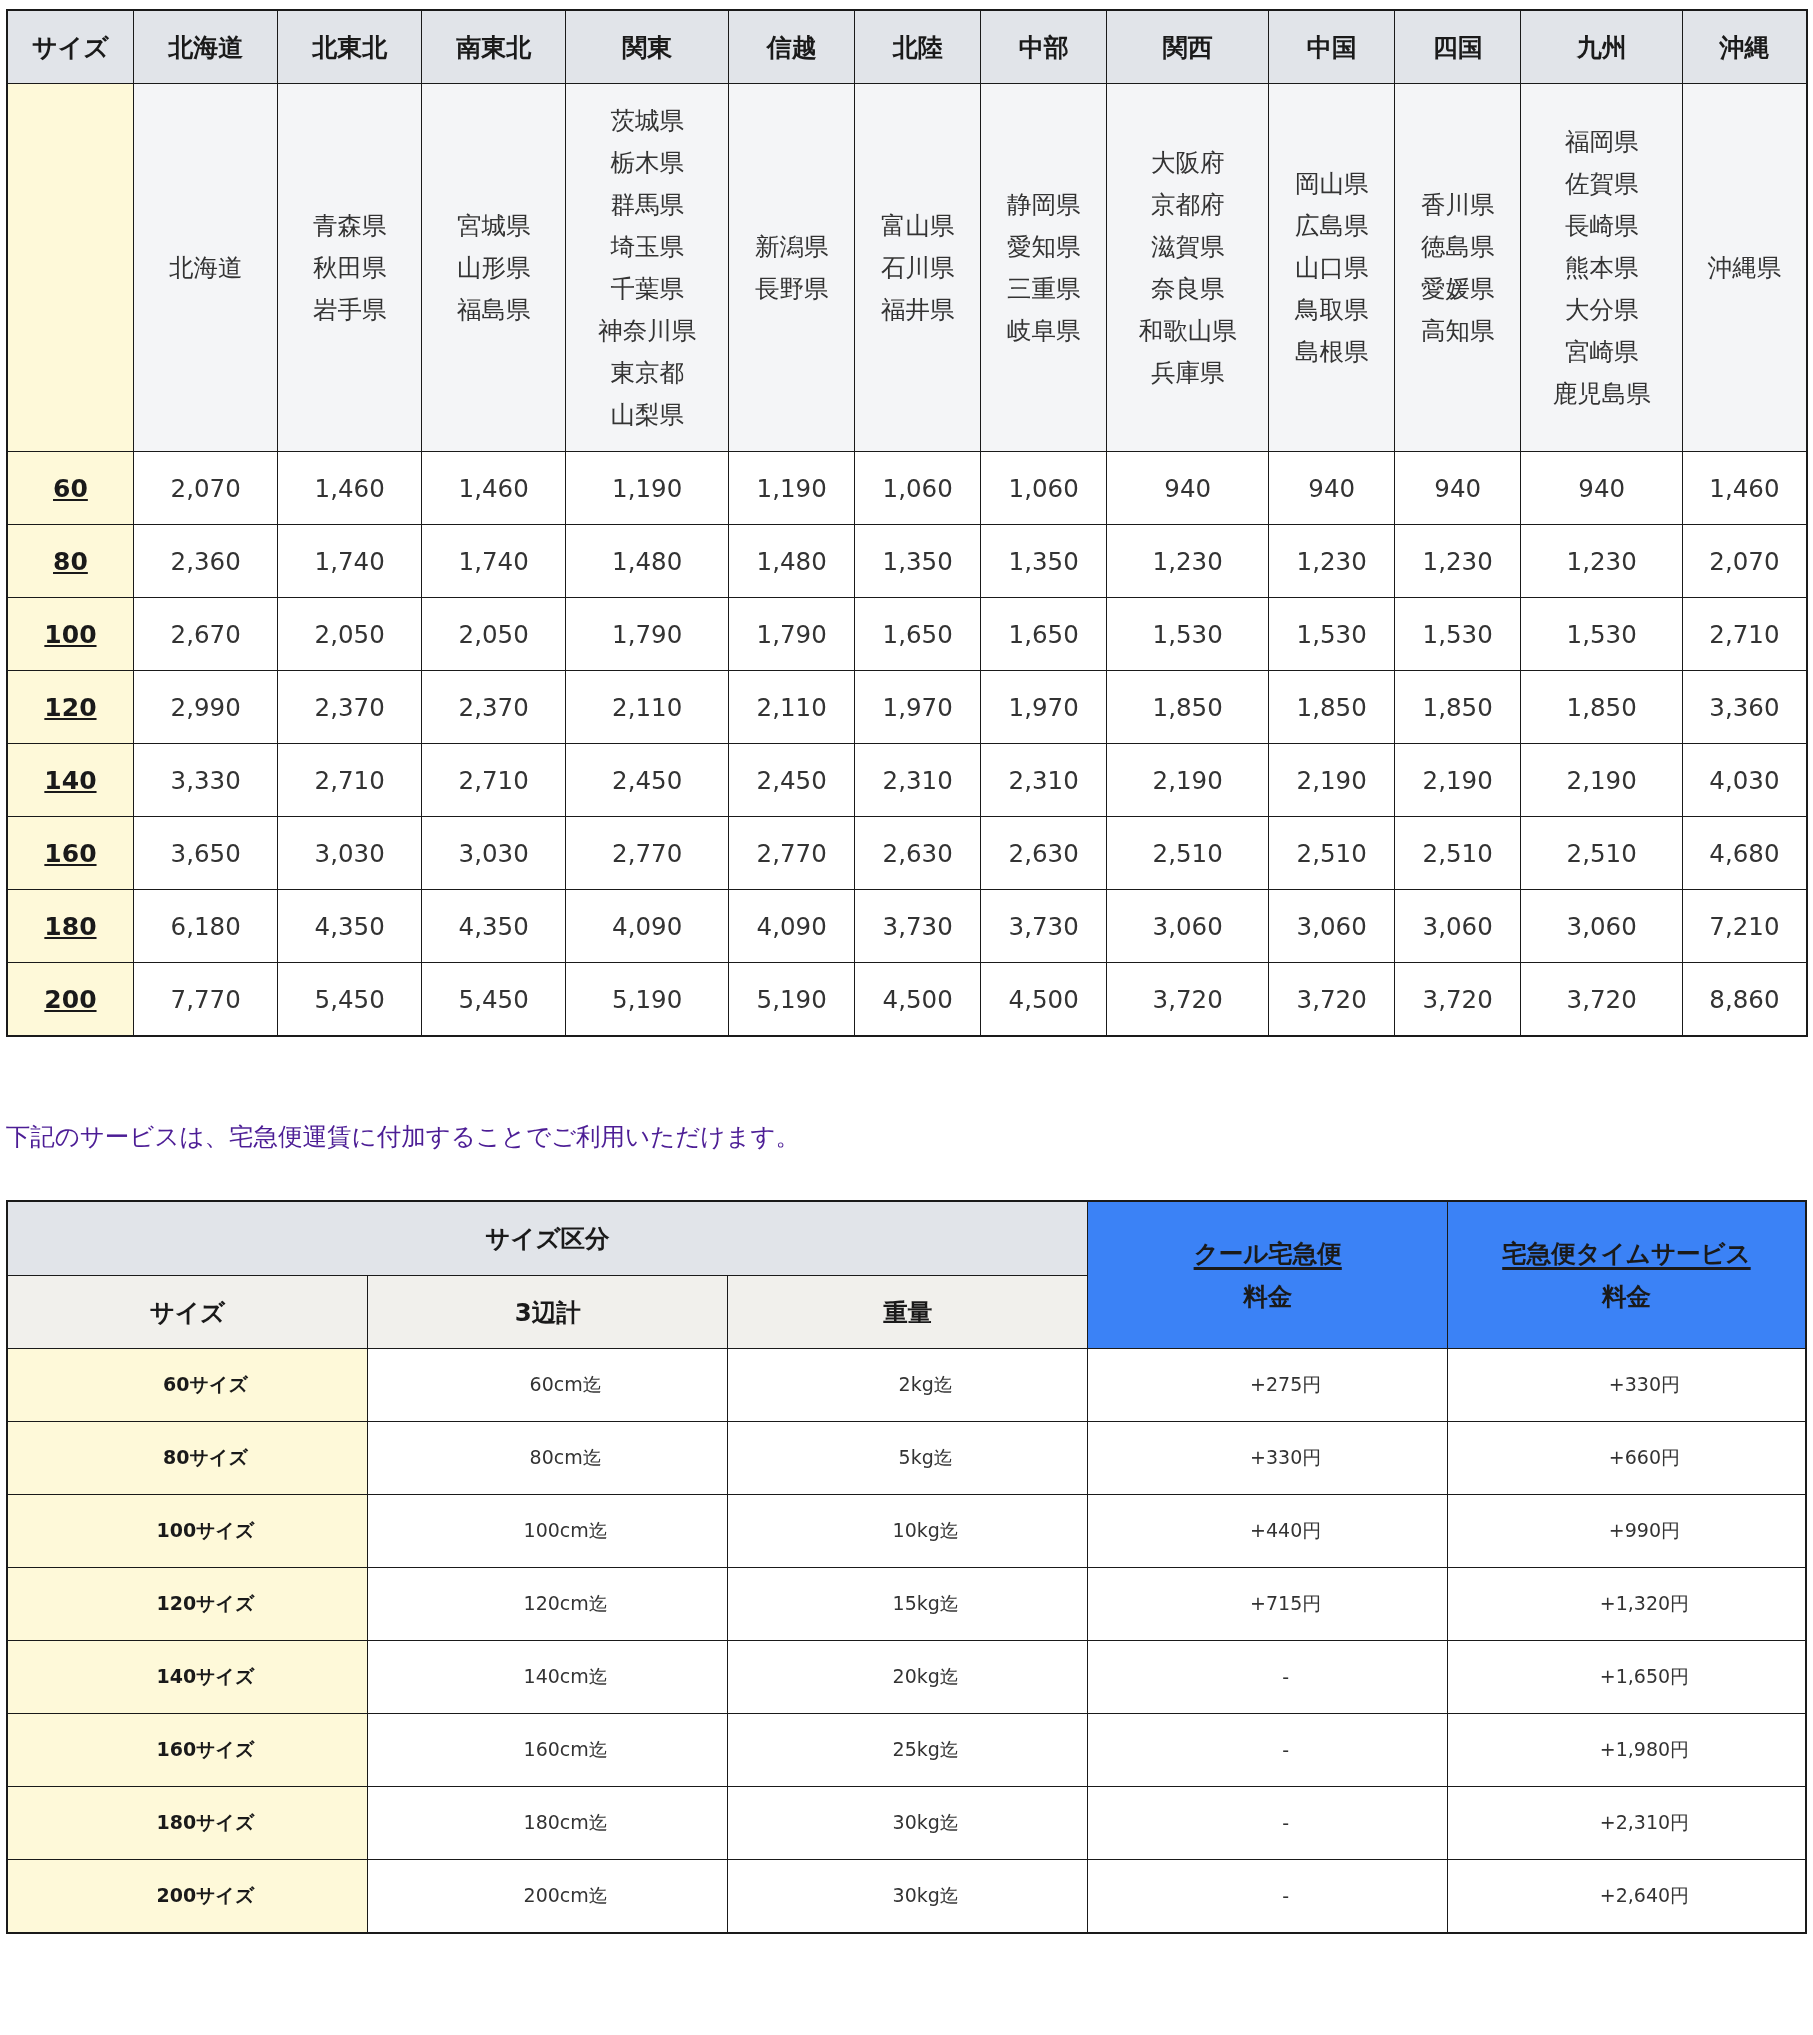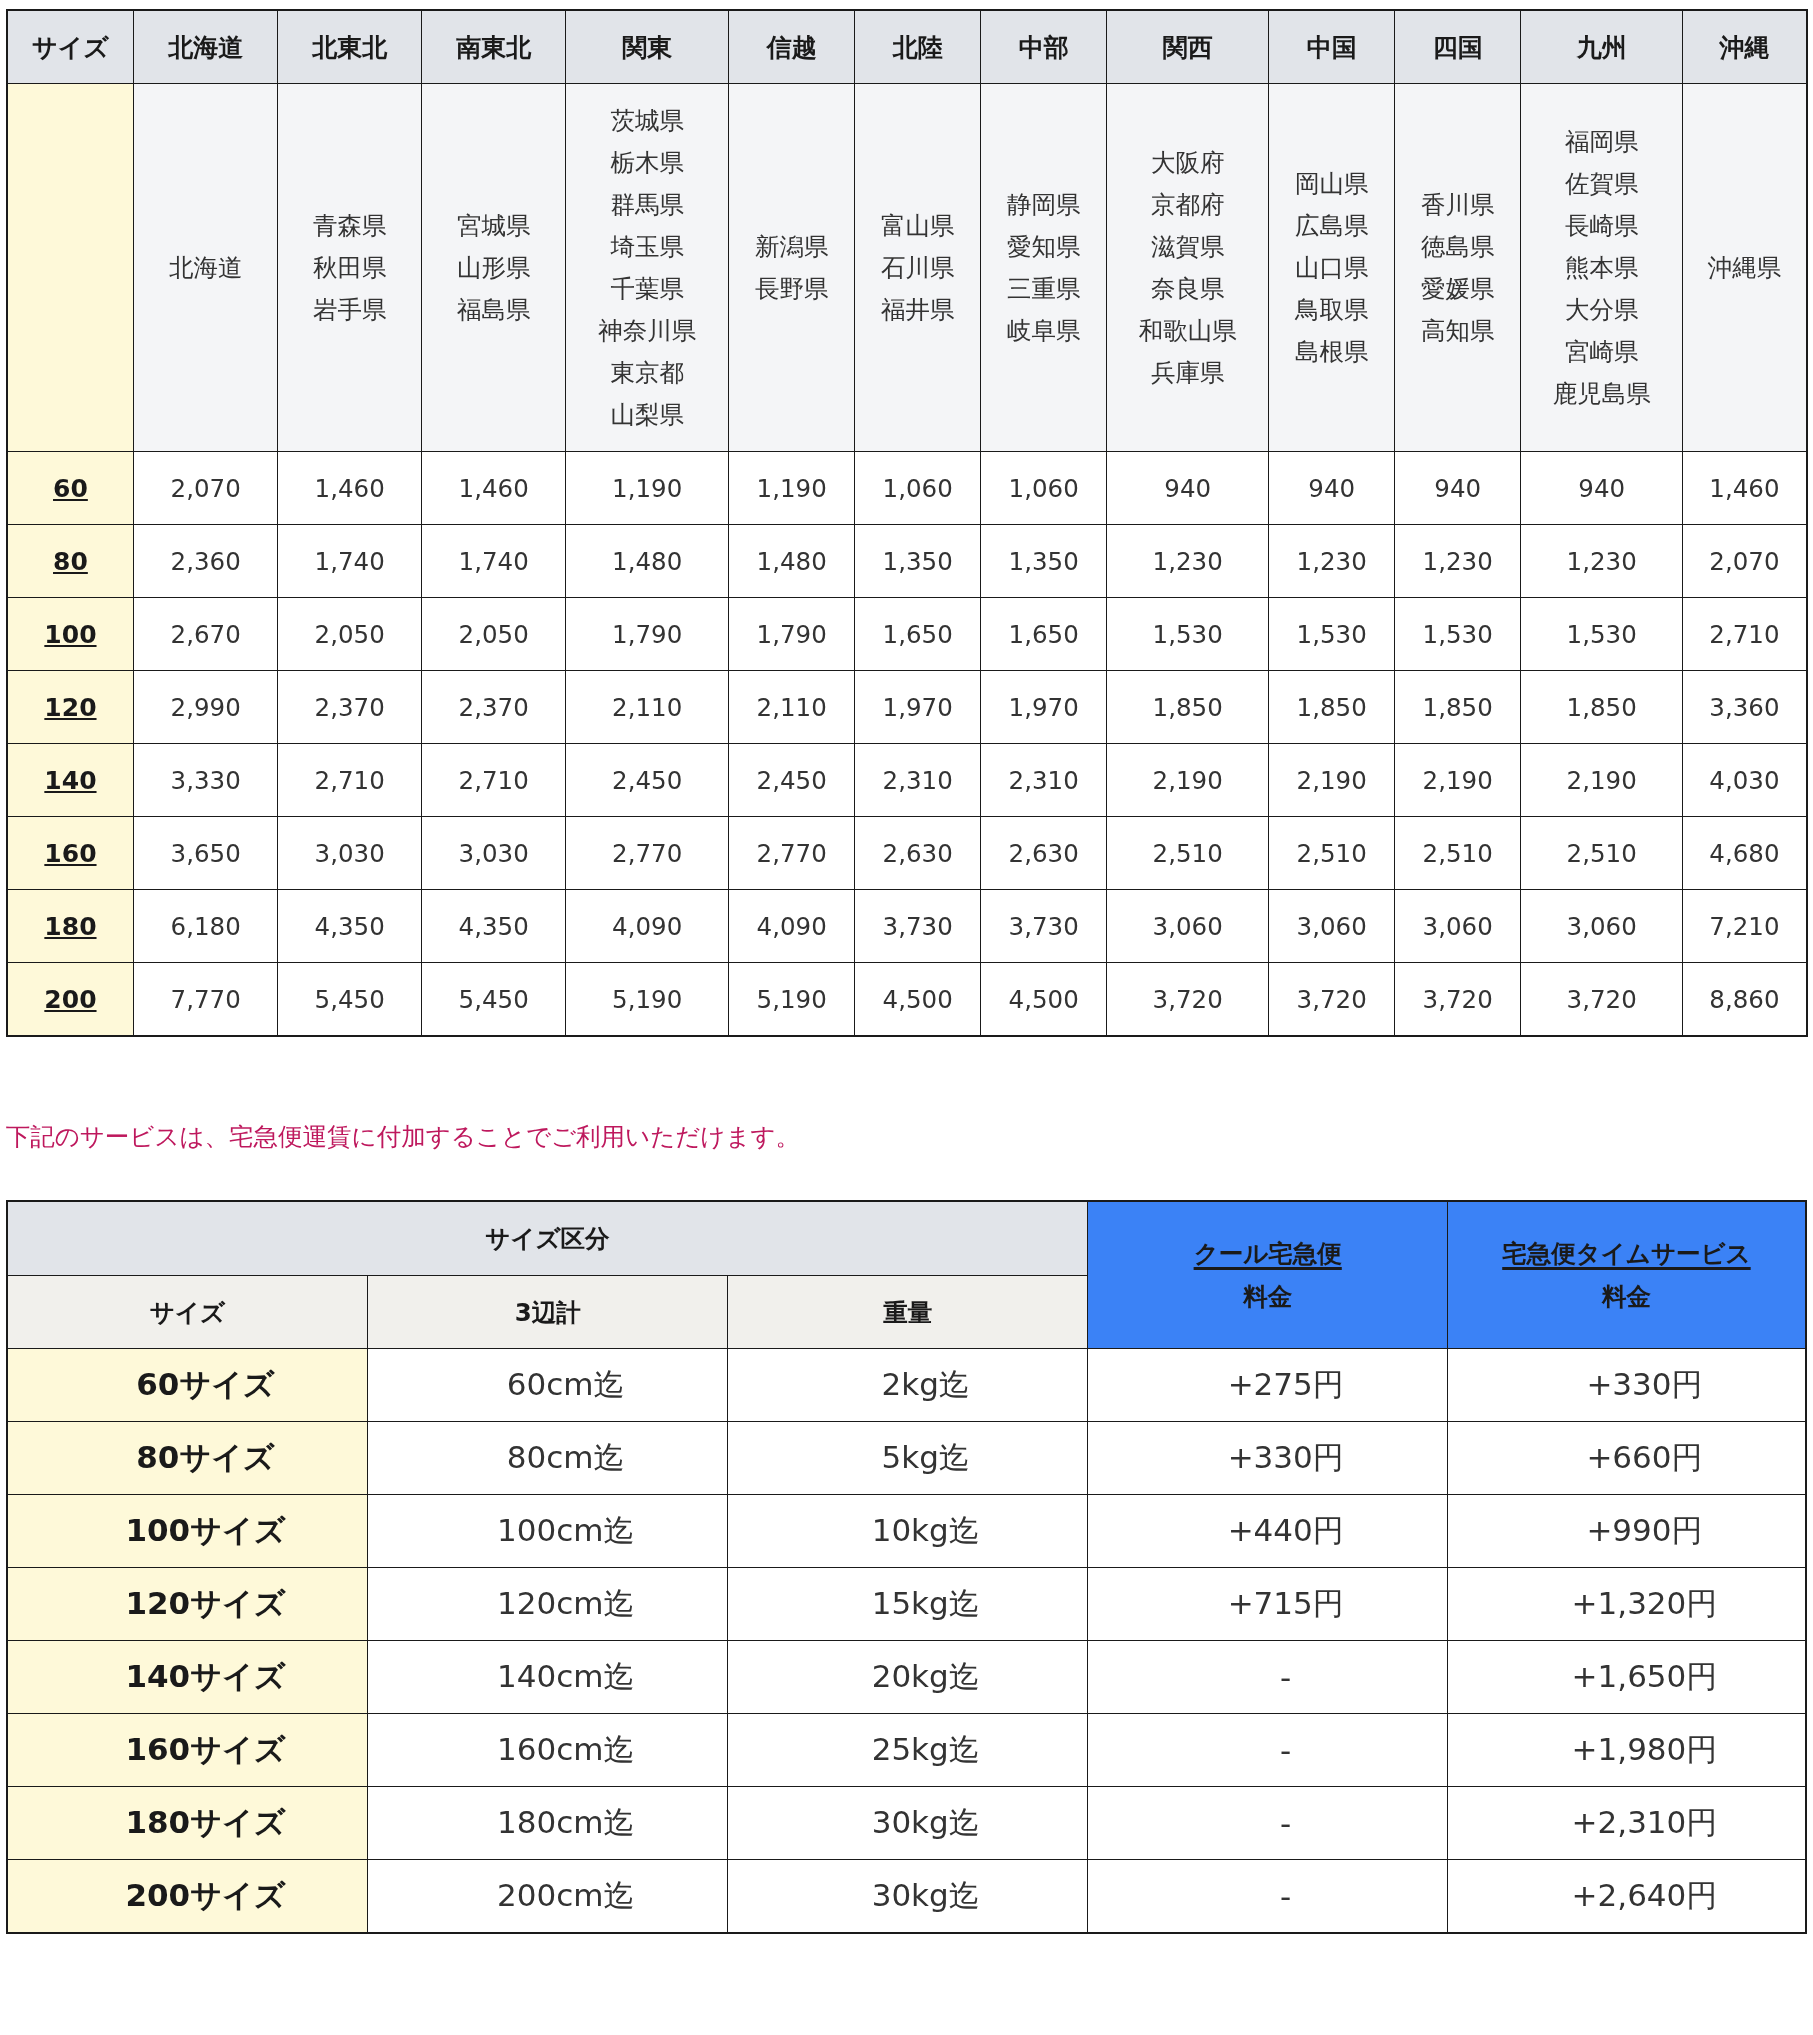--- a/index.html
+++ b/index.html
@@ -13,31 +13,31 @@
   .t1 { left: 5.7px; top: 9px; width: 1799px; }
   .t1 th { background: #e1e4e9; height: 72px; font-size: 25px; font-weight: bold; color: #1a1a1a; }
   .t1 .pref-row td { background: #f4f5f7; height: 367px; font-size: 24.5px; line-height: 42px; color: #333333; }
   .t1 .pref-row td.size-cell { background: #fef9d9; }
   .t1 .price-row td { height: 72px; font-size: 24.5px; color: #333333; background: #ffffff; }
   .t1 .price-row td.size-cell { background: #fef9d9; font-weight: bold; color: #1a1a1a; font-size: 25px; text-decoration: underline; }
   .t1 td, .t1 th { border-width: 1.6px; }
   .t1 { border: 2.5px solid #1a1a1a; }
   .pref-line { display: block; }
 
-  .note { position: absolute; left: 5.7px; top: 1120px; font-size: 24.5px; color: #be185d; }
+  .note { position: absolute; left: 5.7px; top: 1120px; font-size: 24.5px; color: #4c1d95; }
   .tax { position: absolute; right: 11.5px; top: 1205px; font-size: 24.5px; color: #333333; margin-left: 32px; }
 
   .t2 { left: 5.7px; top: 1200px; width: 1799px; border: 2.5px solid #1a1a1a; }
   .t2 td, .t2 th { border-width: 1.6px; }
   .t2 th.group { background: #e1e4e9; height: 73px; font-size: 24.5px; font-weight: bold; color: #1a1a1a; }
   .t2 th.sub { background: #f1f0ec; height: 72px; font-size: 24.5px; font-weight: bold; color: #1a1a1a; }
   .t2 th.svc { background: #3b82f6; font-size: 24.5px; font-weight: bold; color: #1a1a1a; line-height: 43px; }
   .svc-link { text-decoration: underline; text-underline-offset: 4.9px; text-decoration-thickness: 2.5px; color: #1a1a1a; cursor: pointer; display: block; }
   .svc-sub { display: block; }
-  .t2 .row td { height: 72px; font-size: 31px; color: #333333; background: #ffffff; padding-left: 36px; }
+  .t2 .row td { height: 72px; font-size: 19px; color: #333333; background: #ffffff; padding-left: 36px; }
   .t2 .row td.size-cell { background: #fef9d9; font-weight: bold; color: #1a1a1a; }
 </style>
 </head>
 <body>
 
 <table class="t1">
   <colgroup>
     <col style="width:127px">
       <col style="width:144px">
       <col style="width:144px">

